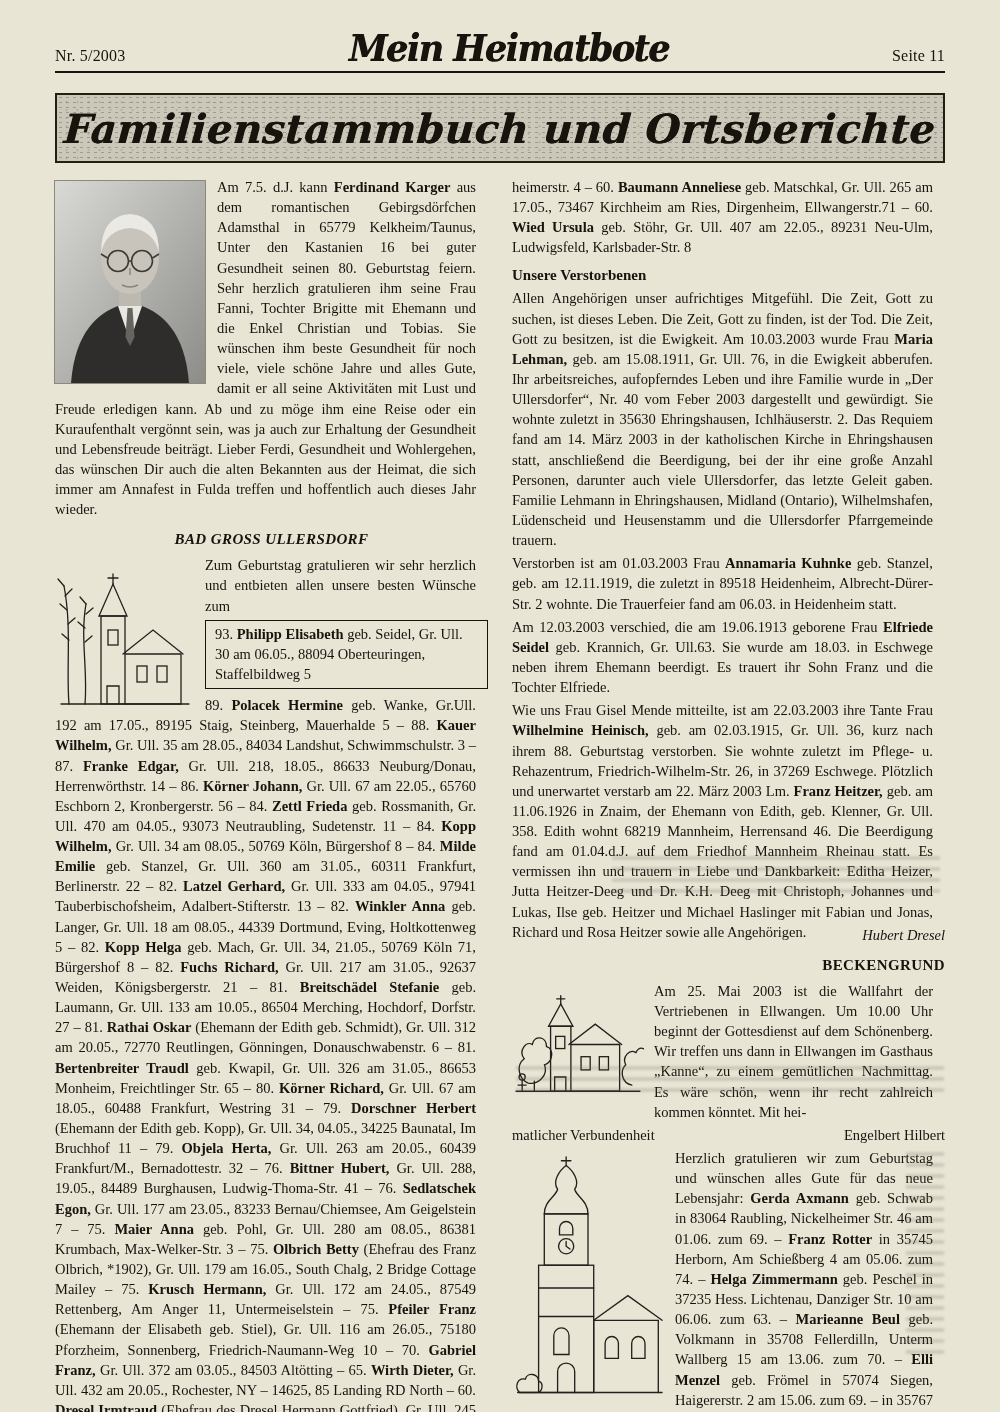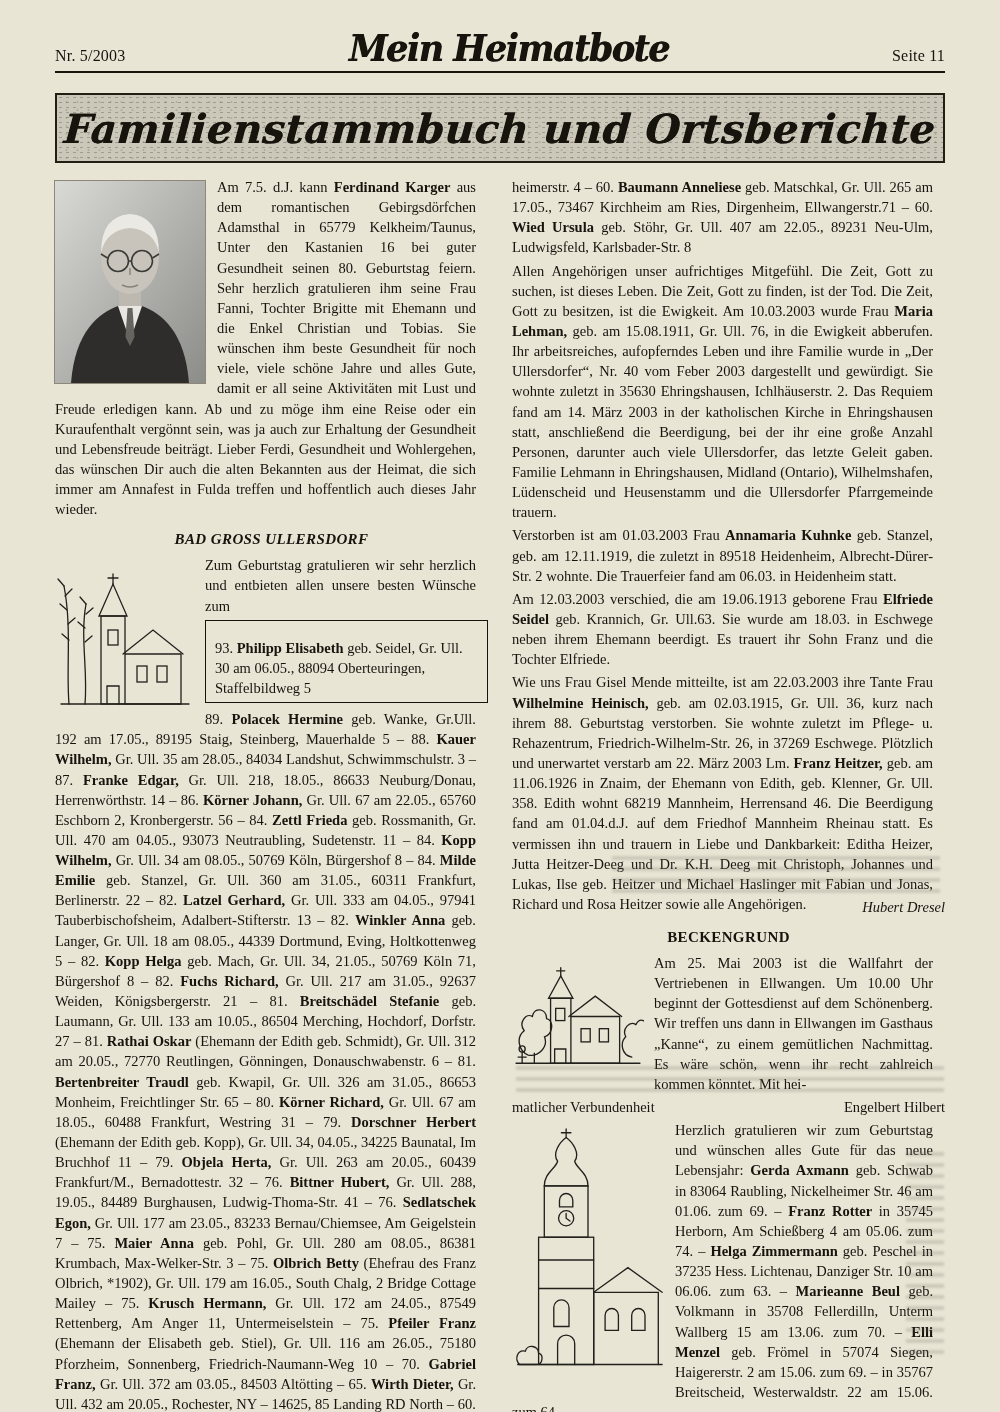--- a/index.html
+++ b/index.html
@@ -44,21 +44,21 @@
   h3.sec { text-align:center; font-size:15px; letter-spacing:.4px; margin:2px 0 5px; }
   h4.sub { font-size:15px; margin:7px 0 3px; text-align:left; }
   
   .portrait { float:left; width:150px; height:202px; margin:4px 12px 4px 0; box-shadow:0 0 0 1px #8d887a; }
   .church-1 { float:left; width:140px; height:150px; margin:2px 10px 4px 0; }
   .church-2 { float:left; width:132px; height:118px; margin:4px 10px 4px 0; }
   .church-3 { float:left; width:152px; height:254px; margin:4px 11px 4px 0; }
   svg { display:block; width:100%; height:100%; }
   
   .entry-box {
-    border:1.5px solid #17130d; padding:17px 9px 4px 9px; margin:4px 0 6px 0;
+    border:1.5px solid #17130d; padding:3px 9px 4px 9px; margin:4px 0 6px 0;
     overflow:hidden; text-align:left;
   }
   
   .sig { text-align:right; font-style:italic; margin-top:-20px; margin-bottom:3px; }
   .closing-row { display:flex; justify-content:space-between; clear:both; margin-bottom:3px;align-items:center; }
   .closing-row .sig-inline { }
   
   .ghost {
     position:absolute; pointer-events:none; filter:blur(1px); z-index:1;
     background:repeating-linear-gradient(180deg, rgba(110,104,90,.22) 0 4px, transparent 4px 11px);
@@ -144,29 +144,30 @@
         <p>89. <b>Polacek Hermine</b> geb. Wanke, Gr.Ull. 192 am 17.05., 89195 Staig, Steinberg, Mauerhalde 5 – 88. <b>Kauer Wilhelm,</b> Gr. Ull. 35 am 28.05., 84034 Landshut, Schwimmschulstr. 3 – 87. <b>Franke Edgar,</b> Gr. Ull. 218, 18.05., 86633 Neuburg/Donau, Herrenwörthstr. 14 – 86. <b>Körner Johann,</b> Gr. Ull. 67 am 22.05., 65760 Eschborn 2, Kronbergerstr. 56 – 84. <b>Zettl Frieda</b> geb. Rossmanith, Gr. Ull. 470 am 04.05., 93073 Neutraubling, Sudetenstr. 11 – 84. <b>Kopp Wilhelm,</b> Gr. Ull. 34 am 08.05., 50769 Köln, Bürgershof 8 – 84. <b>Milde Emilie</b> geb. Stanzel, Gr. Ull. 360 am 31.05., 60311 Frankfurt, Berlinerstr. 22 – 82. <b>Latzel Gerhard,</b> Gr. Ull. 333 am 04.05., 97941 Tauberbischofsheim, Adalbert-Stifterstr. 13 – 82. <b>Winkler Anna</b> geb. Langer, Gr. Ull. 18 am 08.05., 44339 Dortmund, Eving, Holtkottenweg 5 – 82. <b>Kopp Helga</b> geb. Mach, Gr. Ull. 34, 21.05., 50769 Köln 71, Bürgershof 8 – 82. <b>Fuchs Richard,</b> Gr. Ull. 217 am 31.05., 92637 Weiden, Königsbergerstr. 21 – 81. <b>Breitschädel Stefanie</b> geb. Laumann, Gr. Ull. 133 am 10.05., 86504 Merching, Hochdorf, Dorfstr. 27 – 81. <b>Rathai Oskar</b> (Ehemann der Edith geb. Schmidt), Gr. Ull. 312 am 20.05., 72770 Reutlingen, Gönningen, Donauschwabenstr. 6 – 81. <b>Bertenbreiter Traudl</b> geb. Kwapil, Gr. Ull. 326 am 31.05., 86653 Monheim, Freichtlinger Str. 65 – 80. <b>Körner Richard,</b> Gr. Ull. 67 am 18.05., 60488 Frankfurt, Westring 31 – 79. <b>Dorschner Herbert</b> (Ehemann der Edith geb. Kopp), Gr. Ull. 34, 04.05., 34225 Baunatal, Im Bruchhof 11 – 79. <b>Objela Herta,</b> Gr. Ull. 263 am 20.05., 60439 Frankfurt/M., Bernadottestr. 32 – 76. <b>Bittner Hubert,</b> Gr. Ull. 288, 19.05., 84489 Burghausen, Ludwig-Thoma-Str. 41 – 76. <b>Sedlatschek Egon,</b> Gr. Ull. 177 am 23.05., 83233 Bernau/Chiemsee, Am Geigelstein 7 – 75. <b>Maier Anna</b> geb. Pohl, Gr. Ull. 280 am 08.05., 86381 Krumbach, Max-Welker-Str. 3 – 75. <b>Olbrich Betty</b> (Ehefrau des Franz Olbrich, *1902), Gr. Ull. 179 am 16.05., South Chalg, 2 Bridge Cottage Mailey – 75. <b>Krusch Hermann,</b> Gr. Ull. 172 am 24.05., 87549 Rettenberg, Am Anger 11, Untermeiselstein – 75. <b>Pfeiler Franz</b> (Ehemann der Elisabeth geb. Stiel), Gr. Ull. 116 am 26.05., 75180 Pforzheim, Sonnenberg, Friedrich-Naumann-Weg 10 – 70. <b>Gabriel Franz,</b> Gr. Ull. 372 am 03.05., 84503 Altötting – 65. <b>Wirth Dieter,</b> Gr. Ull. 432 am 20.05., Rochester, NY – 14625, 85 Landing RD North – 60. <b>Dresel Irmtraud</b> (Ehefrau des Dresel Hermann Gottfried), Gr. Ull. 245 am 01.05., 65824 Schwalbach, Hof-</p>
       </section>
 
     </div>
 
     <div class="col">
 
       <p>heimerstr. 4 – 60. <b>Baumann Anneliese</b> geb. Matschkal, Gr. Ull. 265 am 17.05., 73467 Kirchheim am Ries, Dirgenheim, Ellwangerstr.71 – 60. <b>Wied Ursula</b> geb. Stöhr, Gr. Ull. 407 am 22.05., 89231 Neu-Ulm, Ludwigsfeld, Karlsbader-Str. 8</p>
 
       <section>
+        <h4 class="sub">Unsere Verstorbenen</h4>
         <p>Allen Angehörigen unser aufrichtiges Mitgefühl. Die Zeit, Gott zu suchen, ist dieses Leben. Die Zeit, Gott zu finden, ist der Tod. Die Zeit, Gott zu besitzen, ist die Ewigkeit. Am 10.03.2003 wurde Frau <b>Maria Lehman,</b> geb. am 15.08.1911, Gr. Ull. 76, in die Ewigkeit abberufen. Ihr arbeitsreiches, aufopferndes Leben und ihre Familie wurde in „Der Ullersdorfer“, Nr. 40 vom Feber 2003 dargestellt und gewürdigt. Sie wohnte zuletzt in 35630 Ehringshausen, Ichlhäuserstr. 2. Das Requiem fand am 14. März 2003 in der katholischen Kirche in Ehringshausen statt, anschließend die Beerdigung, bei der ihr eine große Anzahl Personen, darunter auch viele Ullersdorfer, das letzte Geleit gaben. Familie Lehmann in Ehringshausen, Midland (Ontario), Wilhelmshafen, Lüdenscheid und Heusenstamm und die Ullersdorfer Pfarrgemeinde trauern.</p>
         <p>Verstorben ist am 01.03.2003 Frau <b>Annamaria Kuhnke</b> geb. Stanzel, geb. am 12.11.1919, die zuletzt in 89518 Heidenheim, Albrecht-Dürer-Str. 2 wohnte. Die Trauerfeier fand am 06.03. in Heidenheim statt.</p>
         <p>Am 12.03.2003 verschied, die am 19.06.1913 geborene Frau <b>Elfriede Seidel</b> geb. Krannich, Gr. Ull.63. Sie wurde am 18.03. in Eschwege neben ihrem Ehemann beerdigt. Es trauert ihr Sohn Franz und die Tochter Elfriede.</p>
         <p>Wie uns Frau Gisel Mende mitteilte, ist am 22.03.2003 ihre Tante Frau <b>Wilhelmine Heinisch,</b> geb. am 02.03.1915, Gr. Ull. 36, kurz nach ihrem 88. Geburtstag verstorben. Sie wohnte zuletzt im Pflege- u. Rehazentrum, Friedrich-Wilhelm-Str. 26, in 37269 Eschwege. Plötzlich und unerwartet verstarb am 22. März 2003 Lm. <b>Franz Heitzer,</b> geb. am 11.06.1926 in Znaim, der Ehemann von Edith, geb. Klenner, Gr. Ull. 358. Edith wohnt 68219 Mannheim, Herrensand 46. Die Beerdigung fand am 01.04.d.J. auf dem Friedhof Mannheim Rheinau statt. Es vermissen ihn und trauern in Liebe und Dankbarkeit: Editha Heizer, Jutta Heitzer-Deeg und Dr. K.H. Deeg mit Christoph, Johannes und Lukas, Ilse geb. Heitzer und Michael Haslinger mit Fabian und Jonas, Richard und Rosa Heitzer sowie alle Angehörigen.</p>
         <div class="sig">Hubert Dresel</div>
       </section>
 
       <section>
-        <h3 class="sec" style="margin-top:10px;">BECKENGRUND</h3>
+        <h3 class="sec" style="margin-top:10px;text-align:right;">BECKENGRUND</h3>
         <div class="church-2">
           <svg viewBox="0 0 130 115" aria-hidden="true">
             <g fill="none" stroke="#22201c" stroke-width="1.3" stroke-linecap="round">
               <path d="M16,96 C6,92 4,78 12,72 C6,64 14,54 20,58 C22,48 34,50 34,60 C42,62 40,76 32,78 C36,88 26,98 16,96 Z"></path>
               <path d="M22,104 V94"></path>
               <path d="M118,98 C108,96 106,84 112,78 C108,70 116,62 122,66 C126,58 134,62 133,70"></path>
               <rect x="38" y="40" width="20" height="64"></rect>
               <path d="M36,40 L48,18 L60,40 Z"></path>
               <path d="M48,18 V10 M44,13 h8"></path>
               <rect x="43" y="50" width="9" height="12"></rect>

